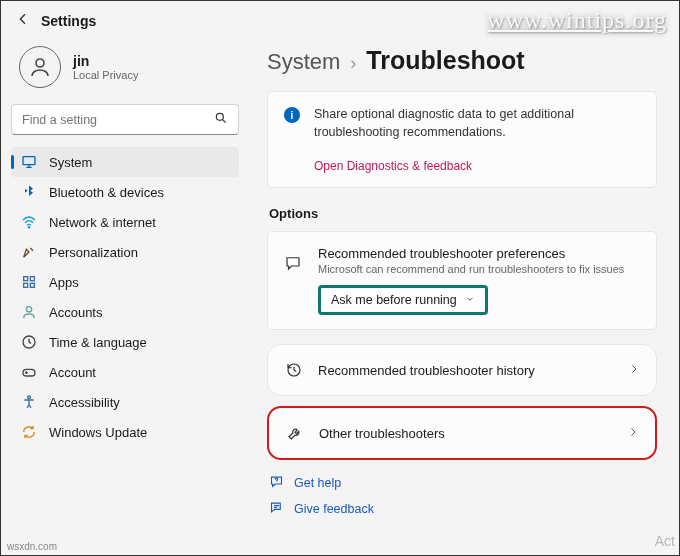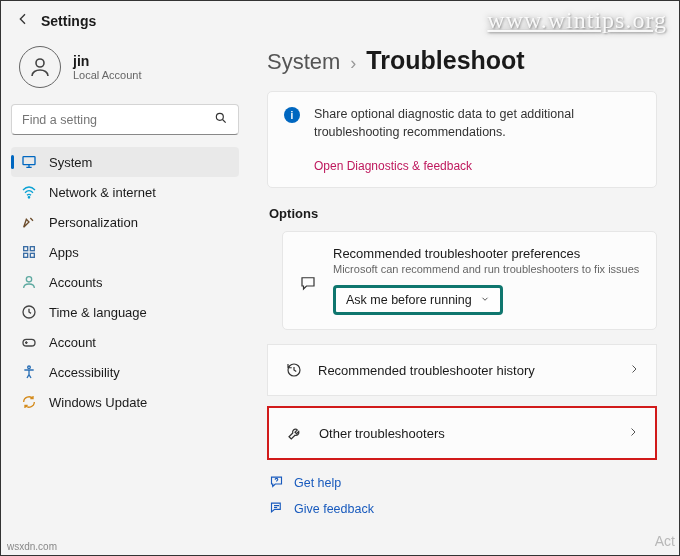--- a/index.html
+++ b/index.html
@@ -68,35 +68,35 @@
   .card {
     background: #fcfcfc; border: 1px solid #e6e6e6; border-radius: 5px;
     padding: 14px 16px; margin-bottom: 14px;
   }
   .info-card { display: flex; gap: 14px; }
   .info-dot { width: 16px; height: 16px; background: #0067c0; border-radius: 50%; flex: none;
     display: flex; align-items: center; justify-content: center; color: #fff; font-size: 10px; font-weight: bold; margin-top:1px;}
   .info-card .msg { font-size: 12.5px; color: #333; line-height: 1.4; }
   .info-card .link { color: #be185d; font-size: 12px; margin-top: 18px; display: inline-block; cursor:pointer;}
   .section-label { font-size: 13px; font-weight: 600; margin: 18px 0 10px 2px; }
-  .pref-card { display: flex; gap: 14px; align-items:center;margin-left:15px; }
+  .pref-card { display: flex; gap: 14px; align-items:flex-start; }
   .pref-card .ic { width: 20px; margin-top: 8px; }
   .pref-card .ic svg { width: 18px; height: 18px; }
   .pref-card .body { flex: 1; }
   .pref-card .t { font-size: 13px; font-weight: 500; }
   .pref-card .d { font-size: 11px; color: #666; margin-top: 2px; }
   .dropdown {
     display: inline-flex; align-items: center; gap: 8px; border: 3px solid #0f766e;
     background: #fefefe; border-radius: 4px; padding: 5px 10px; font-size: 12.5px; margin-top: 10px;
     cursor: pointer;
   }
   .dropdown svg { width: 10px; height: 10px; }
   .row-card {
     display: flex; align-items: center; gap: 14px; padding: 16px 16px;
-    background: #fcfcfc; border: 1px solid #e6e6e6; border-radius: 0;
+    background: #fcfcfc; border: 1px solid #e6e6e6; border-radius: 14px;
     margin-bottom: 10px; cursor: pointer;
   }
   .row-card.highlight { border: 2px solid #d11a1a; }
   .row-card .ic { width: 20px; display: flex; align-items: center; justify-content: center; }
   .row-card .ic svg { width: 18px; height: 18px; }
   .row-card .lbl { flex: 1; font-size: 13px; }
   .row-card .chev svg { width: 12px; height: 12px; }
   .foot { margin-top: 10px; }
   .foot .fl { display: flex; align-items: center; gap: 10px; color: #185abd; font-size: 12.5px; padding: 4px 2px; cursor:pointer;}
   .foot .fl svg { width: 15px; height: 15px; }
@@ -123,41 +123,49 @@
   <div class="sidebar">
     <div class="account">
       <div class="avatar">
         <svg viewBox="0 0 24 24" stroke-width="1.6">
             <circle cx="12" cy="8" r="4"></circle>
             <path d="M4 21c0-4 4-6 8-6s8 2 8 6"></path>
           </svg>
       </div>
       <div>
         <div class="name">jin</div>
-        <div class="sub">Local Account</div>
+        <div class="sub">Local Privacy</div>
       </div>
     </div>
     <div class="search">
       <input placeholder="Find a setting" style="">
       <span>
         <svg viewBox="0 0 24 24" fill="none" stroke="#333" stroke-width="2">
             <circle cx="10" cy="10" r="6"></circle>
             <path d="M20 20l-5-5"></path>
           </svg>
       </span>
     </div>
     <ul class="nav">
       <li class="active">
         <span class="ic">
             <svg viewBox="0 0 24 24" fill="none" stroke="#0067c0" stroke-width="2">
               <rect x="3" y="4" width="18" height="12" rx="1"></rect>
               <path d="M8 20h8M12 16v4"></path>
             </svg>
           </span>
         <span>System</span>
+      </li>
+      <li>
+        <span class="ic">
+            <svg viewBox="0 0 24 24" fill="#0067c0">
+              <path d="M12 2l6 5-4 3 4 3-6 5V2z M6 7l4 3-4 3"></path>
+            </svg>
+          </span>
+        <span>Bluetooth &amp; devices</span>
       </li>
       <li>
         <span class="ic">
             <svg viewBox="0 0 24 24" fill="none" stroke="#0aa1d4" stroke-width="2">
               <path d="M3 9c6-6 12-6 18 0M6 13c4-4 8-4 12 0M9 17c2-2 4-2 6 0"></path>
               <circle cx="12" cy="20" r="1" fill="#0aa1d4"></circle>
             </svg>
           </span>
         <span>Network &amp; internet</span>
       </li>

